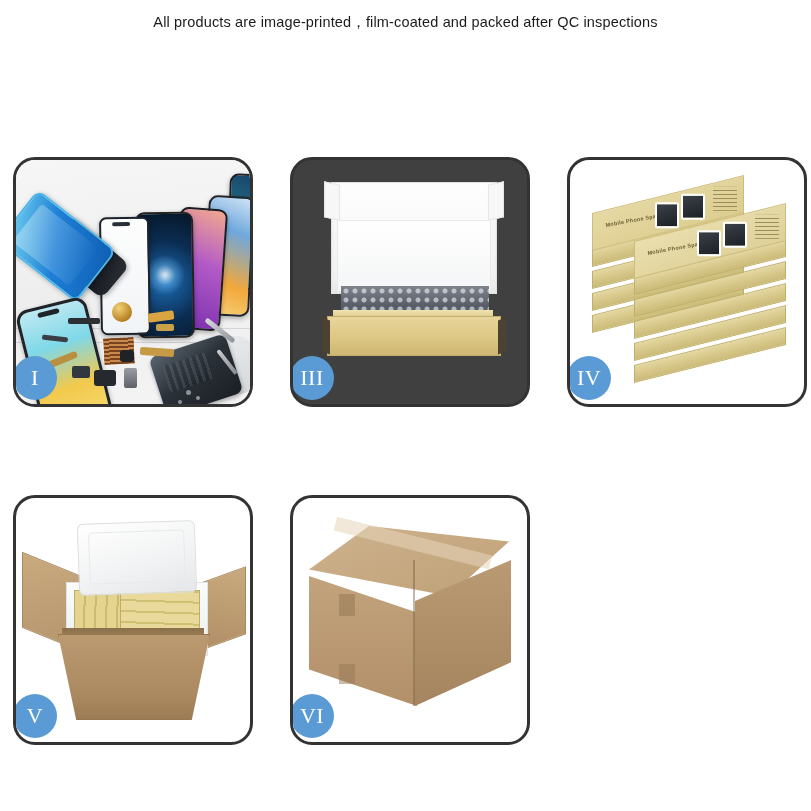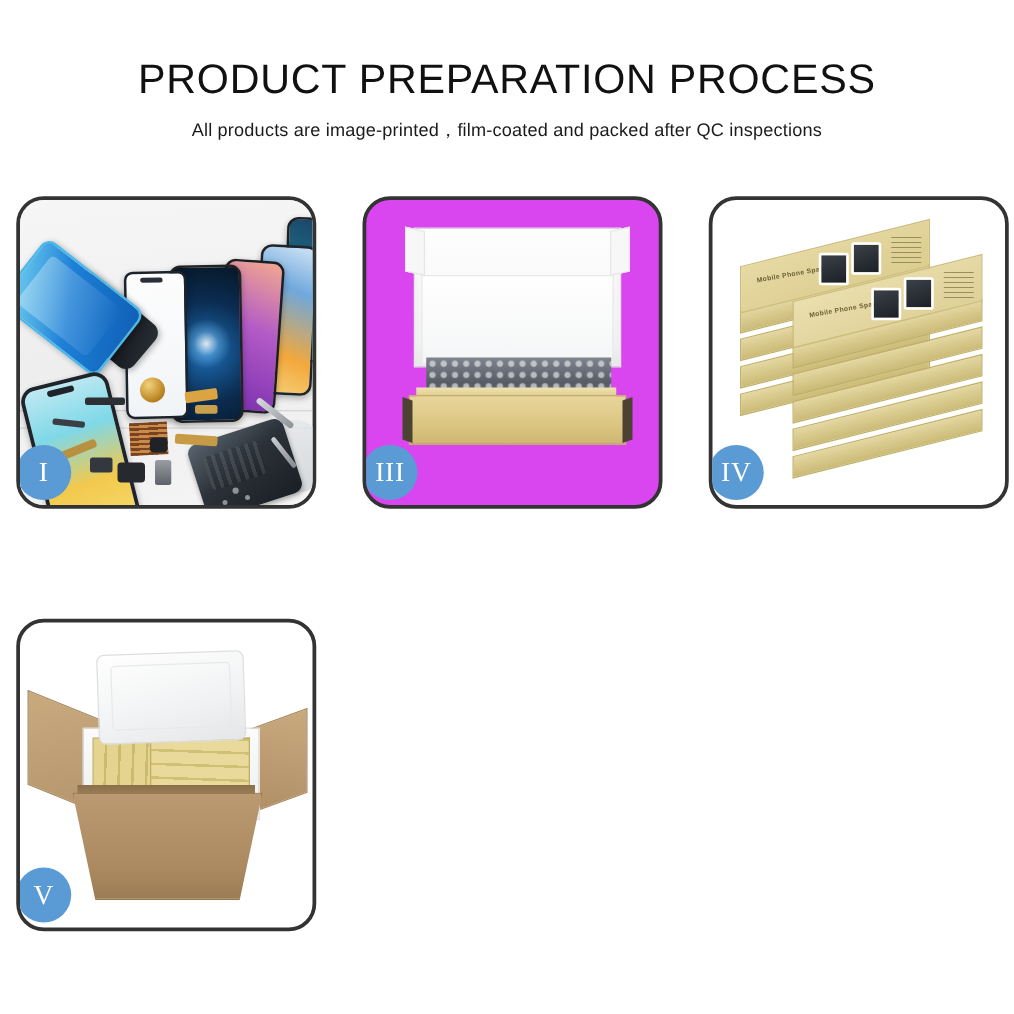--- a/index.html
+++ b/index.html
@@ -248,21 +248,21 @@
     background: radial-gradient(ellipse at 50% 60%, rgba(20,24,28,.75) 0%, rgba(20,24,28,.25) 70%, rgba(0,0,0,0) 100%);
   }
   .bw-overlay {
     position:absolute; left:62px; top:12px; width:112px; height:228px;
     background:
       radial-gradient(circle at 6px 6px, rgba(255,255,255,.75) 0 3.5px, rgba(0,0,0,0) 4.5px) 0 0/14px 14px;
     pointer-events:none;
   }
 
   
-  .p3 { background: #d946ef; }
+  .p3 { background: #404040; }
   .b3-lid {
     position:absolute; left:38px; top:22px; width:164px; height:110px;
     background: linear-gradient(180deg,#fefefe 0%,#f3f3f3 100%);
     border:1px solid #e2e2e2;
     box-shadow: inset 0 -8px 14px rgba(0,0,0,.05);
   }
   .b3-lid::before{
     content:""; position:absolute; left:-8px; top:0; width:14px; height:34px;
     background:#f7f7f7; border:1px solid #e6e6e6; transform:skewY(12deg);
   }
@@ -434,21 +434,20 @@
     position:absolute; left:120px; top:62px; width:2px; height:146px;
     background: rgba(120,96,66,.45);
   }
 </style>
 </head>
 <body>
 
 <div class="page">
 
   <div class="header">
-    <h1 class="title">PRODUCT PREPARATION PROCESS</h1>
     <p class="subtitle">All products are image-printed，film-coated and packed after QC inspections</p>
   </div>
 
   <div class="grid">
 
     <div class="panel p1">
       <div class="panel-photo">
         <div class="surface"></div>
         <div class="hline" style="top:168px"></div>
         <div class="hline" style="top:182px"></div>
@@ -530,15 +529,27 @@
         <div class="c5-foam-box"></div>
         <div class="c5-yellow"></div>
         <div class="c5-yellow2"></div>
         <div class="c5-foam-lid"></div>
         <div class="c5-inner-rim"></div>
         <div class="c5-body"></div>
       </div>
       <div class="badge">V</div>
     </div>
 
+    <div class="panel p6">
+      <div class="panel-photo">
+        <div class="c6-top"></div>
+        <div class="c6-left"></div>
+        <div class="c6-right"></div>
+        <div class="c6-seam"></div>
+        <div class="c6-tape1"></div>
+        <div class="c6-tape2"></div>
+        <div class="c6-edge"></div>
+      </div>
+      <div class="badge">VI</div>
+    </div>
 
   </div>
 </div>
 
 </body></html>

